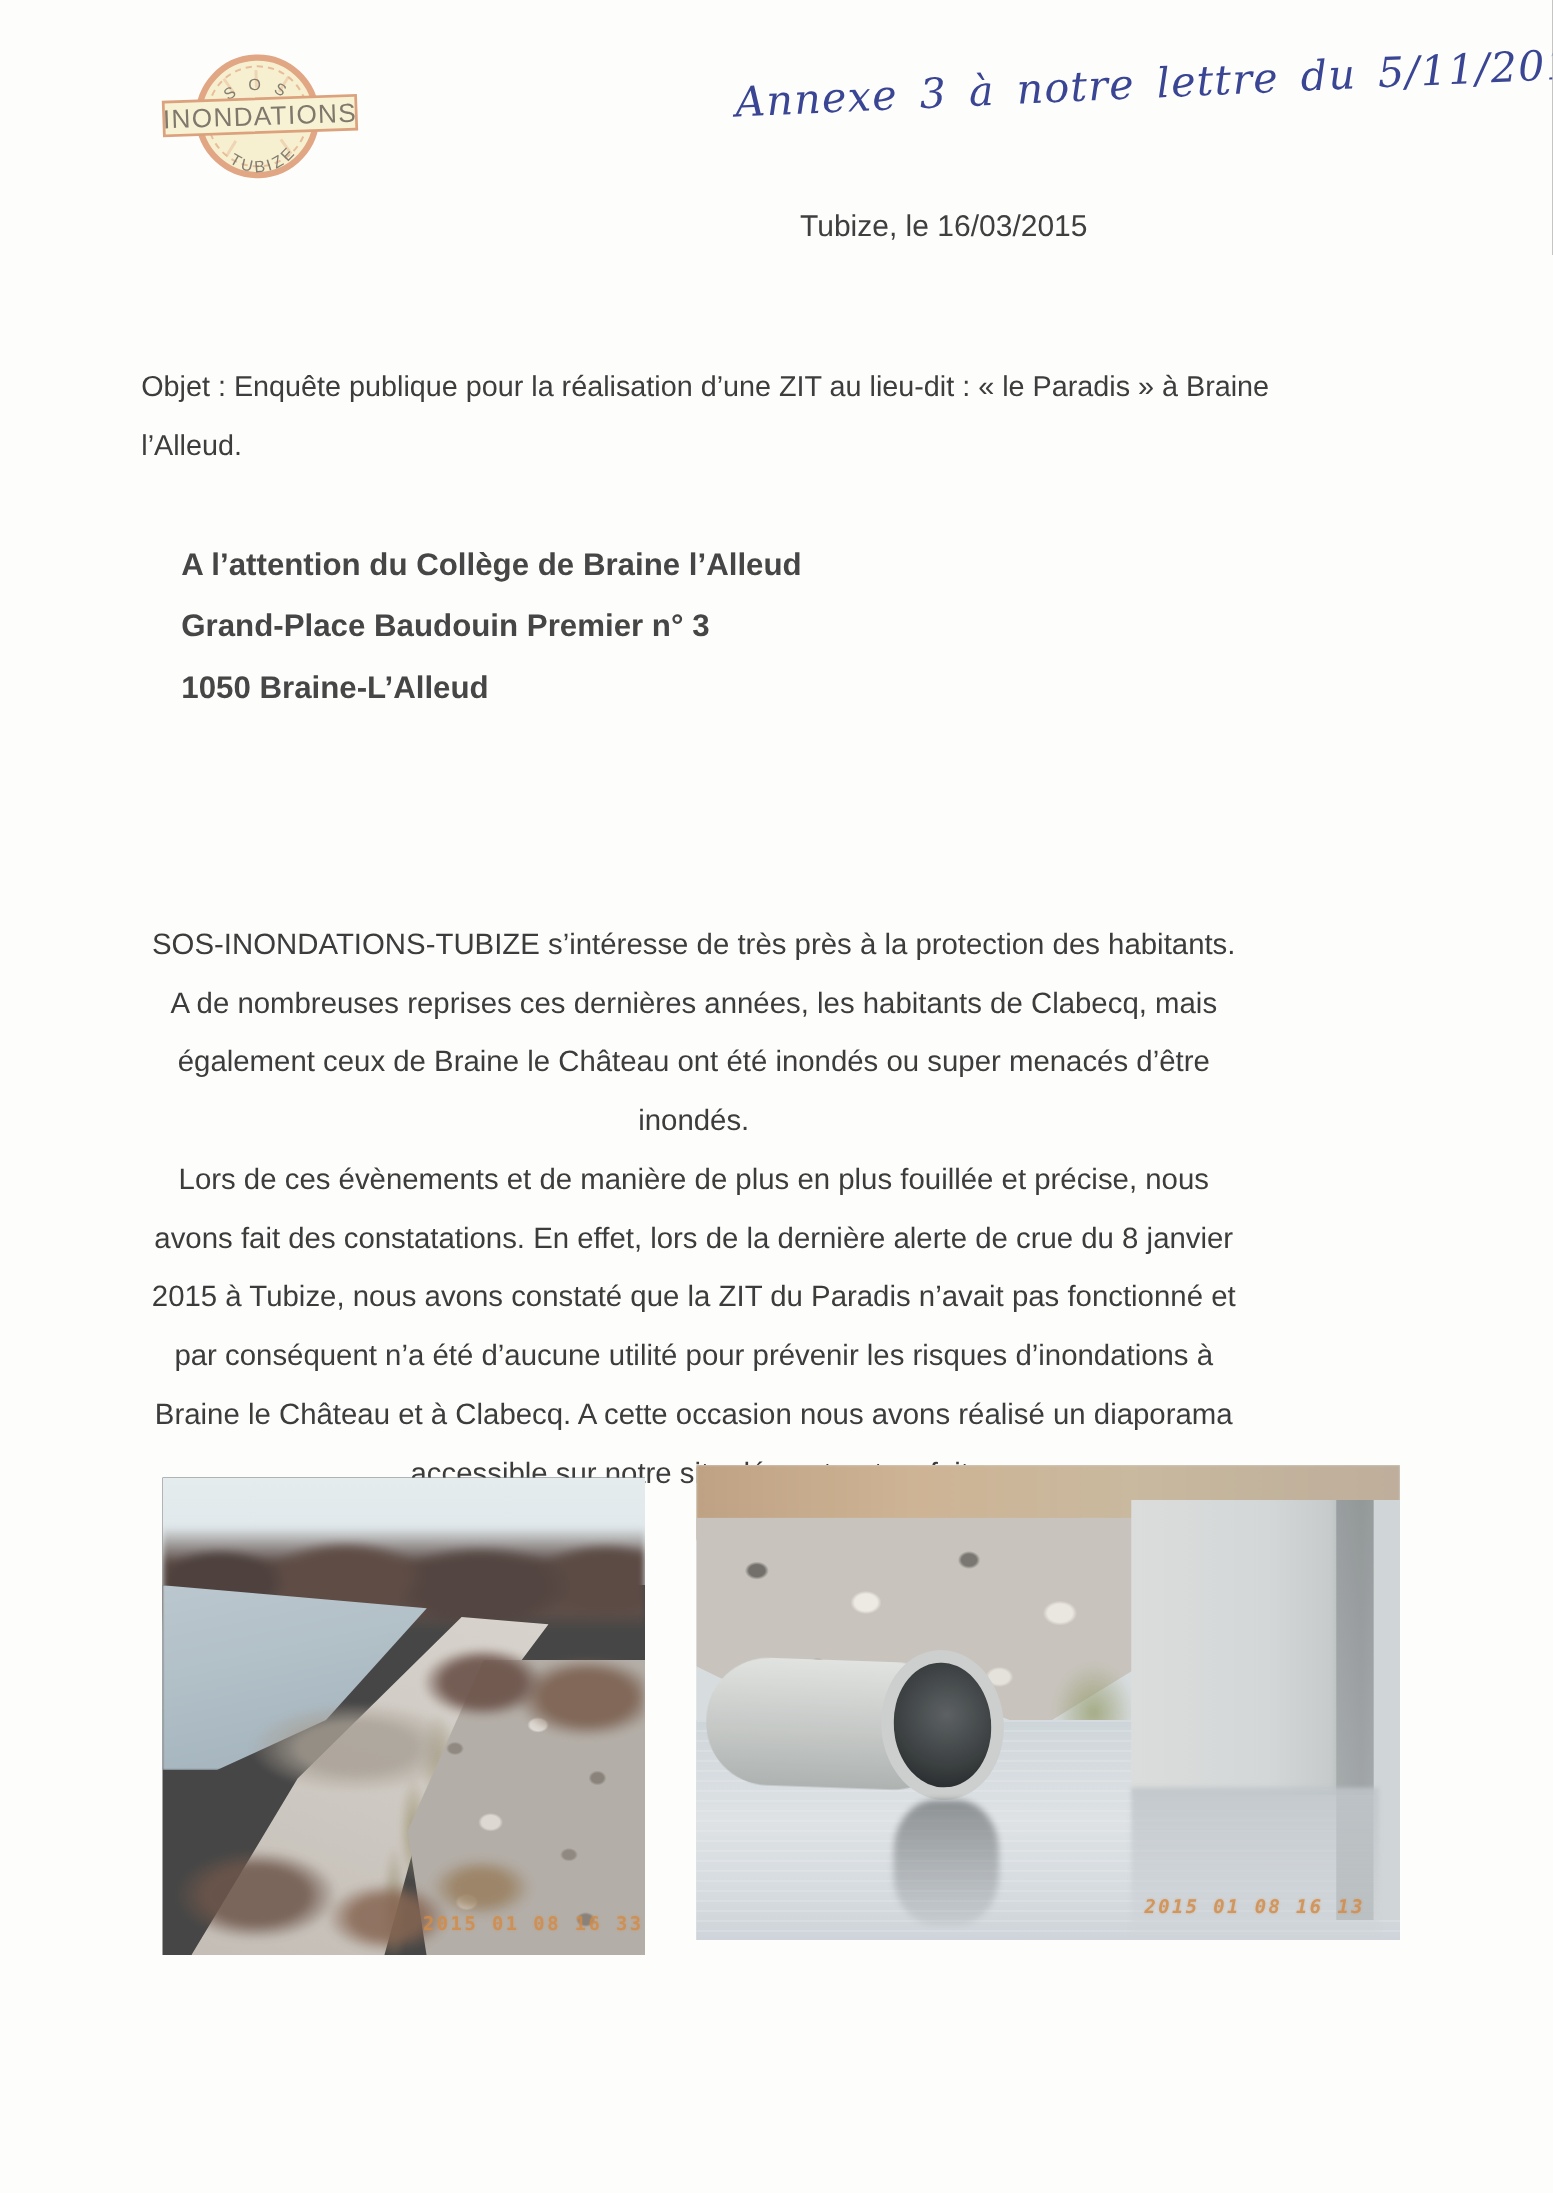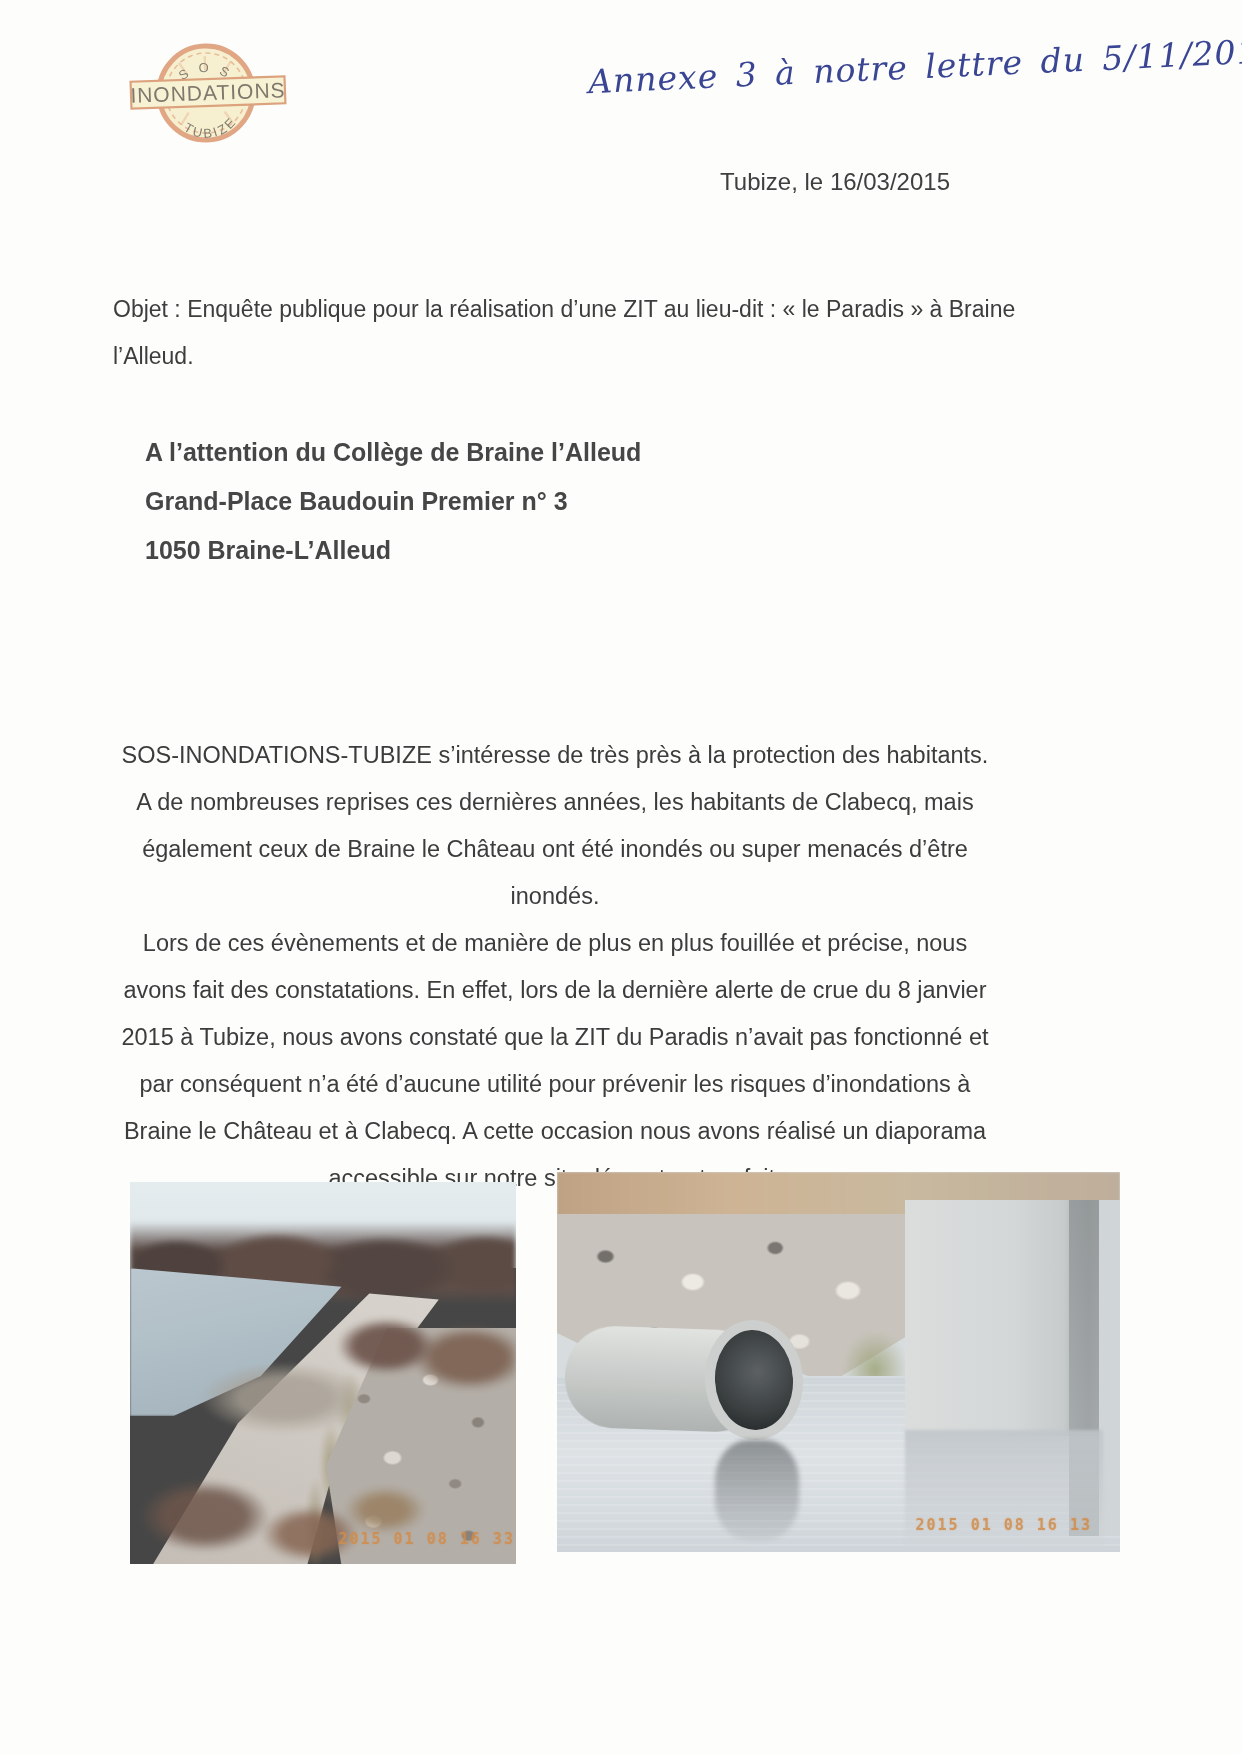--- a/index.html
+++ b/index.html
@@ -11,33 +11,33 @@
   
   .stamp{position:absolute;left:128px;top:40px;width:160px;height:106px;transform:rotate(-2deg);opacity:.92;}
   
   .annotation{
     position:absolute;left:588px;top:50px;width:540px;
     font-family:"DejaVu Serif",serif;font-style:italic;
     font-size:33px;letter-spacing:1px;word-spacing:6px;color:#3a4694;
     transform:rotate(-2.6deg);white-space:nowrap;
   }
   
-  .dateline{position:absolute;left:560px;top:168px;width:390px;text-align:right;font-size:24px;color:#3f3f3f;}
+  .dateline{position:absolute;left:560px;top:168px;width:390px;text-align:center;font-size:24px;color:#3f3f3f;}
   .subject{position:absolute;left:113px;top:286px;width:940px;font-size:23px;line-height:47px;color:#3d3d3d;}
   .recipient{position:absolute;left:113px;top:428px;width:700px;font-size:25px;line-height:49px;font-weight:700;color:#464646;margin-left:32px;}
   .salutation{position:absolute;left:113px;top:638px;width:900px;font-size:24px;color:#3d3d3d;}
   .body-text{position:absolute;left:113px;top:732px;width:884px;font-size:23.5px;line-height:47px;color:#3c3c3c;text-align:center;}
   .body-text p{margin:0;}
   .caption{position:absolute;left:128px;top:1578px;width:920px;font-size:21px;line-height:48px;font-weight:700;color:#2c2c2c;}
   
   .photos{position:absolute;left:130px;top:1172px;width:990px;height:396px;}
   .photo{position:absolute;overflow:hidden;filter:saturate(.8) contrast(.93) brightness(1.03) blur(.4px);}
   .photo *{position:absolute;}
   .photo-left{left:0;top:10px;width:386px;height:382px;background:#404040;}
-  .photo-right{left:427px;top:0;width:563px;height:380px;background:#d6dcdf;}
+  .photo-right{left:427px;top:0;width:563px;height:380px;background:#d6dcdf;font-style:italic;}
   .ts{
     font-family:"DejaVu Sans Mono",monospace;font-weight:700;font-size:15px;
     color:#e1862f;letter-spacing:2px;text-shadow:0 0 2px rgba(225,134,47,.55);
     opacity:.85;white-space:nowrap;filter:blur(.4px);
   }
   
   .pl-sky{left:0;top:0;width:100%;height:86px;background:linear-gradient(180deg,#e3edf0,#dbe6ea);}
   .pl-trees{left:0;top:34px;width:100%;height:92px;filter:blur(2.5px);
     background:
       radial-gradient(70px 38px at 12% 55%,#4a3a35 55%,transparent 75%),

